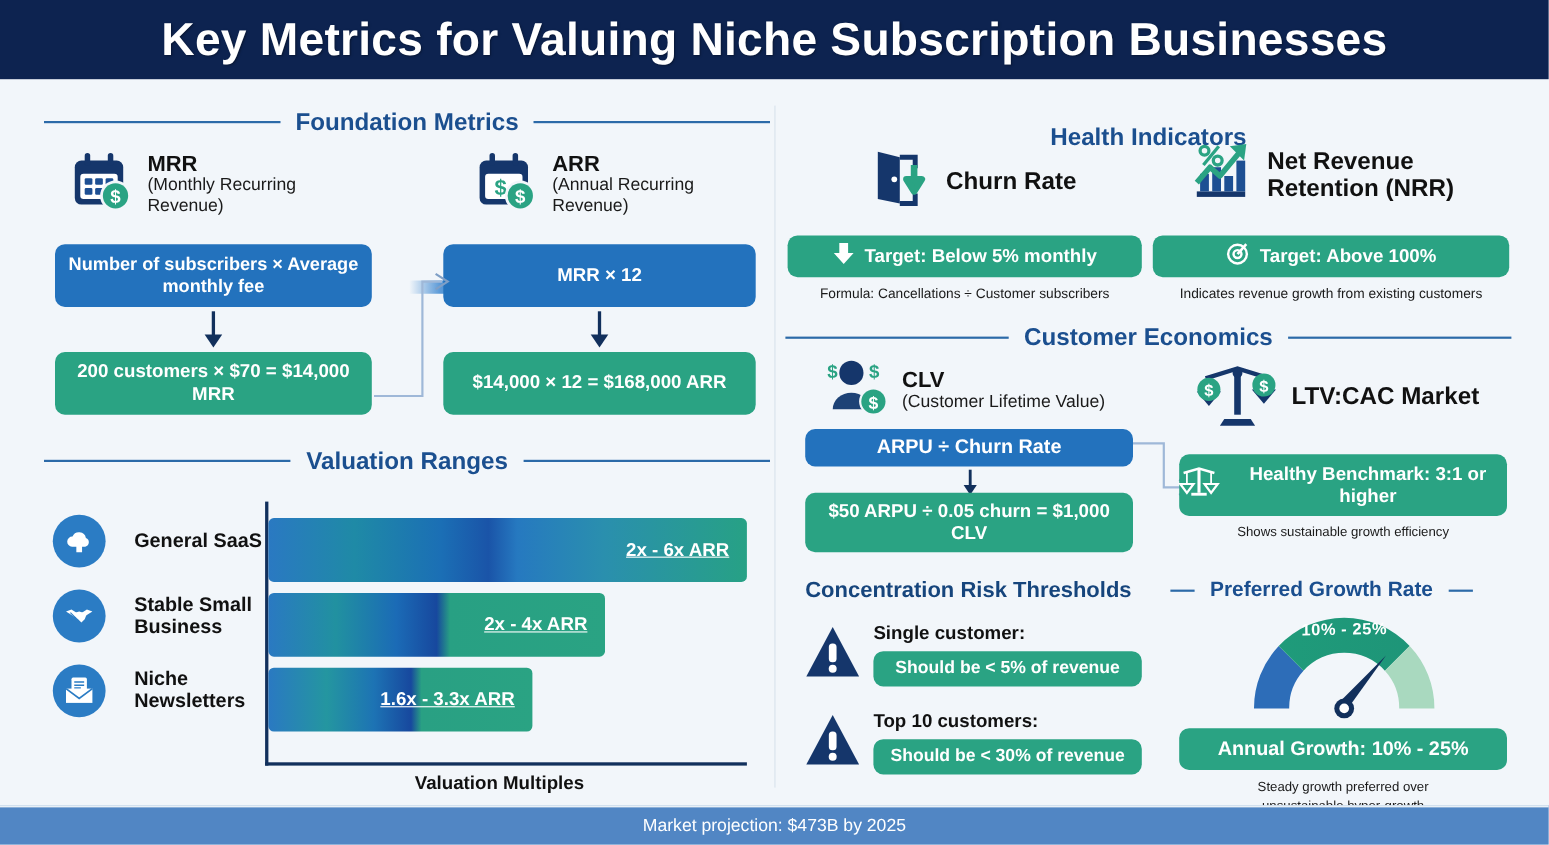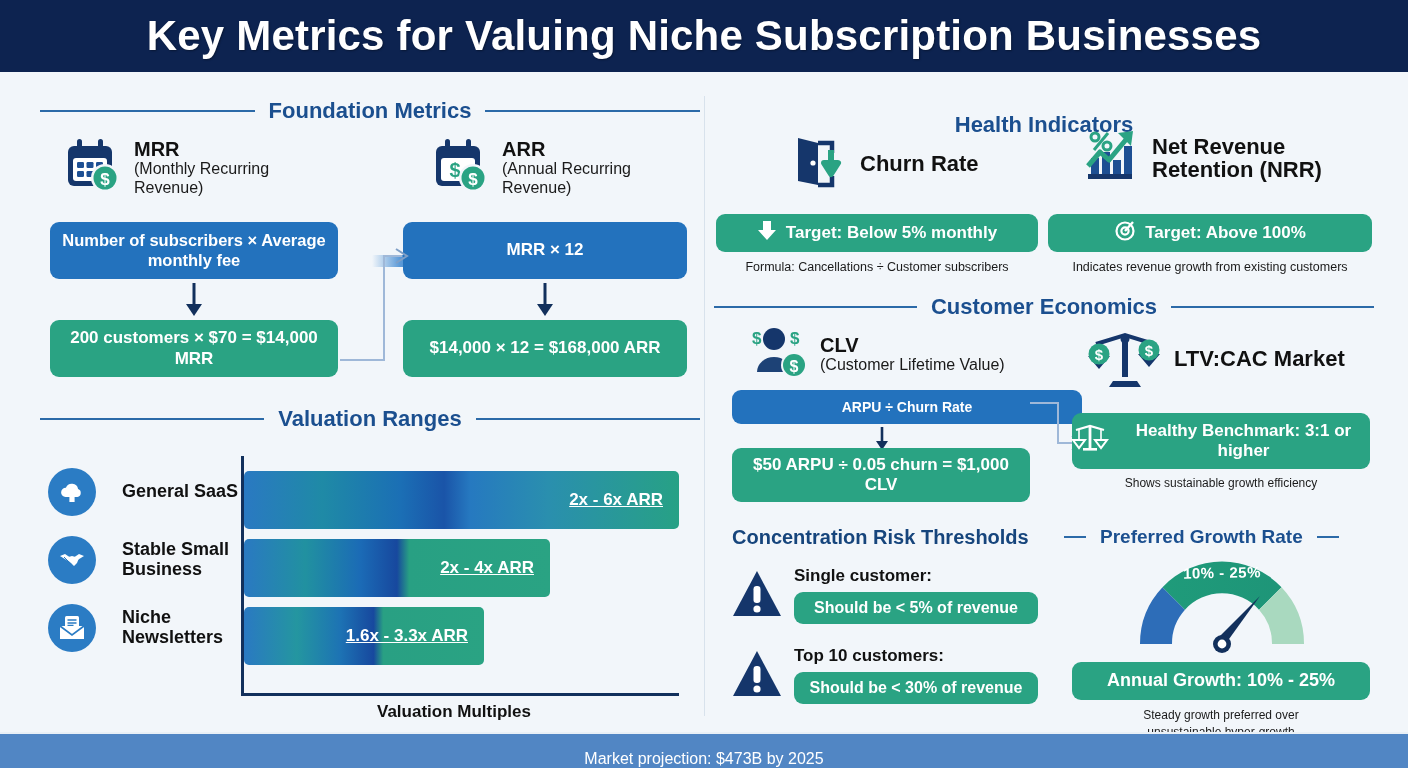--- a/index.html
+++ b/index.html
@@ -20,21 +20,21 @@
   }
   .header h1 {
     color: #ffffff; font-size: 42px; font-weight: bold; letter-spacing: 0.2px;
     text-shadow: 1px 1px 2px rgba(0,0,0,.35);
   }
 
   
   .footer {
     position: absolute; left: 0; bottom: 0; width: 1408px; height: 36px;
     background: #5186c4;
-    display: flex; align-items: flex-end; justify-content: center;
+    display: flex; align-items: center; justify-content: center;
     border-top: 2px solid #e9f0f6;
   }
   .footer span { color: #ffffff; font-size: 16px; }
 
   
   .col-left  { position: absolute; left: 40px;  top: 86px; width: 660px; height: 650px; }
   .col-right { position: absolute; left: 714px; top: 86px; width: 660px; height: 650px; }
   .vdiv { position: absolute; left: 704px; top: 96px; width: 1px; height: 620px; background: #d8e2ec; }
 
   
@@ -84,21 +84,21 @@
   
   .note { font-size: 12.5px; color: #1a1a1a; text-align: center; }
   .note.bigger { font-size: 12px; }
 
   .pill {
     border-radius: 9px; background: #2aa383; color: #fff; font-weight: bold;
     display: flex; align-items: center; justify-content: center; gap: 9px;
     text-align: center; line-height: 1.2;
   }
 
-  .risk-row { position: absolute; display: flex; gap: 12px; align-items: flex-end; }
+  .risk-row { position: absolute; display: flex; gap: 12px; align-items: center; }
   .risk-label { font-size: 17px; font-weight: bold; color: #111; margin-bottom: 6px; }
 
   .gauge-wrap { position: absolute; }
   svg { overflow: visible; }
 </style>
 </head>
 <body>
 
 <div class="page">
 
@@ -370,21 +370,21 @@
           <text x="13" y="34" font-family="Liberation Sans, sans-serif" font-size="15" font-weight="bold" fill="#ffffff" text-anchor="middle">$</text>
           <circle cx="63" cy="24" r="10.5" fill="#2aa383"></circle>
           <text x="63" y="30" font-family="Liberation Sans, sans-serif" font-size="15" font-weight="bold" fill="#ffffff" text-anchor="middle">$</text>
         </svg>
       </span>
       <div class="metric-txt">
         <div class="big" style="font-size:22px;">LTV:CAC Market</div>
       </div>
     </div>
 
-    <div class="box blue" style="position:absolute; left:18px; top:304px; width:350px; height:34px; font-size:14px;">
+    <div class="box blue" style="position:absolute; left:18px; top:304px; width:298px; height:34px; font-size:18px;">
       <span>ARPU ÷ Churn Rate</span>
     </div>
 
     <span style="position:absolute; left:158px; top:340px;">
       <svg width="20" height="26" viewBox="0 0 20 26">
         <path d="M10,1 L10,17" stroke="#12305c" stroke-width="2.6" fill="none"></path>
         <path d="M4,15 L10,24 L16,15 Z" fill="#12305c"></path>
       </svg>
     </span>
 

